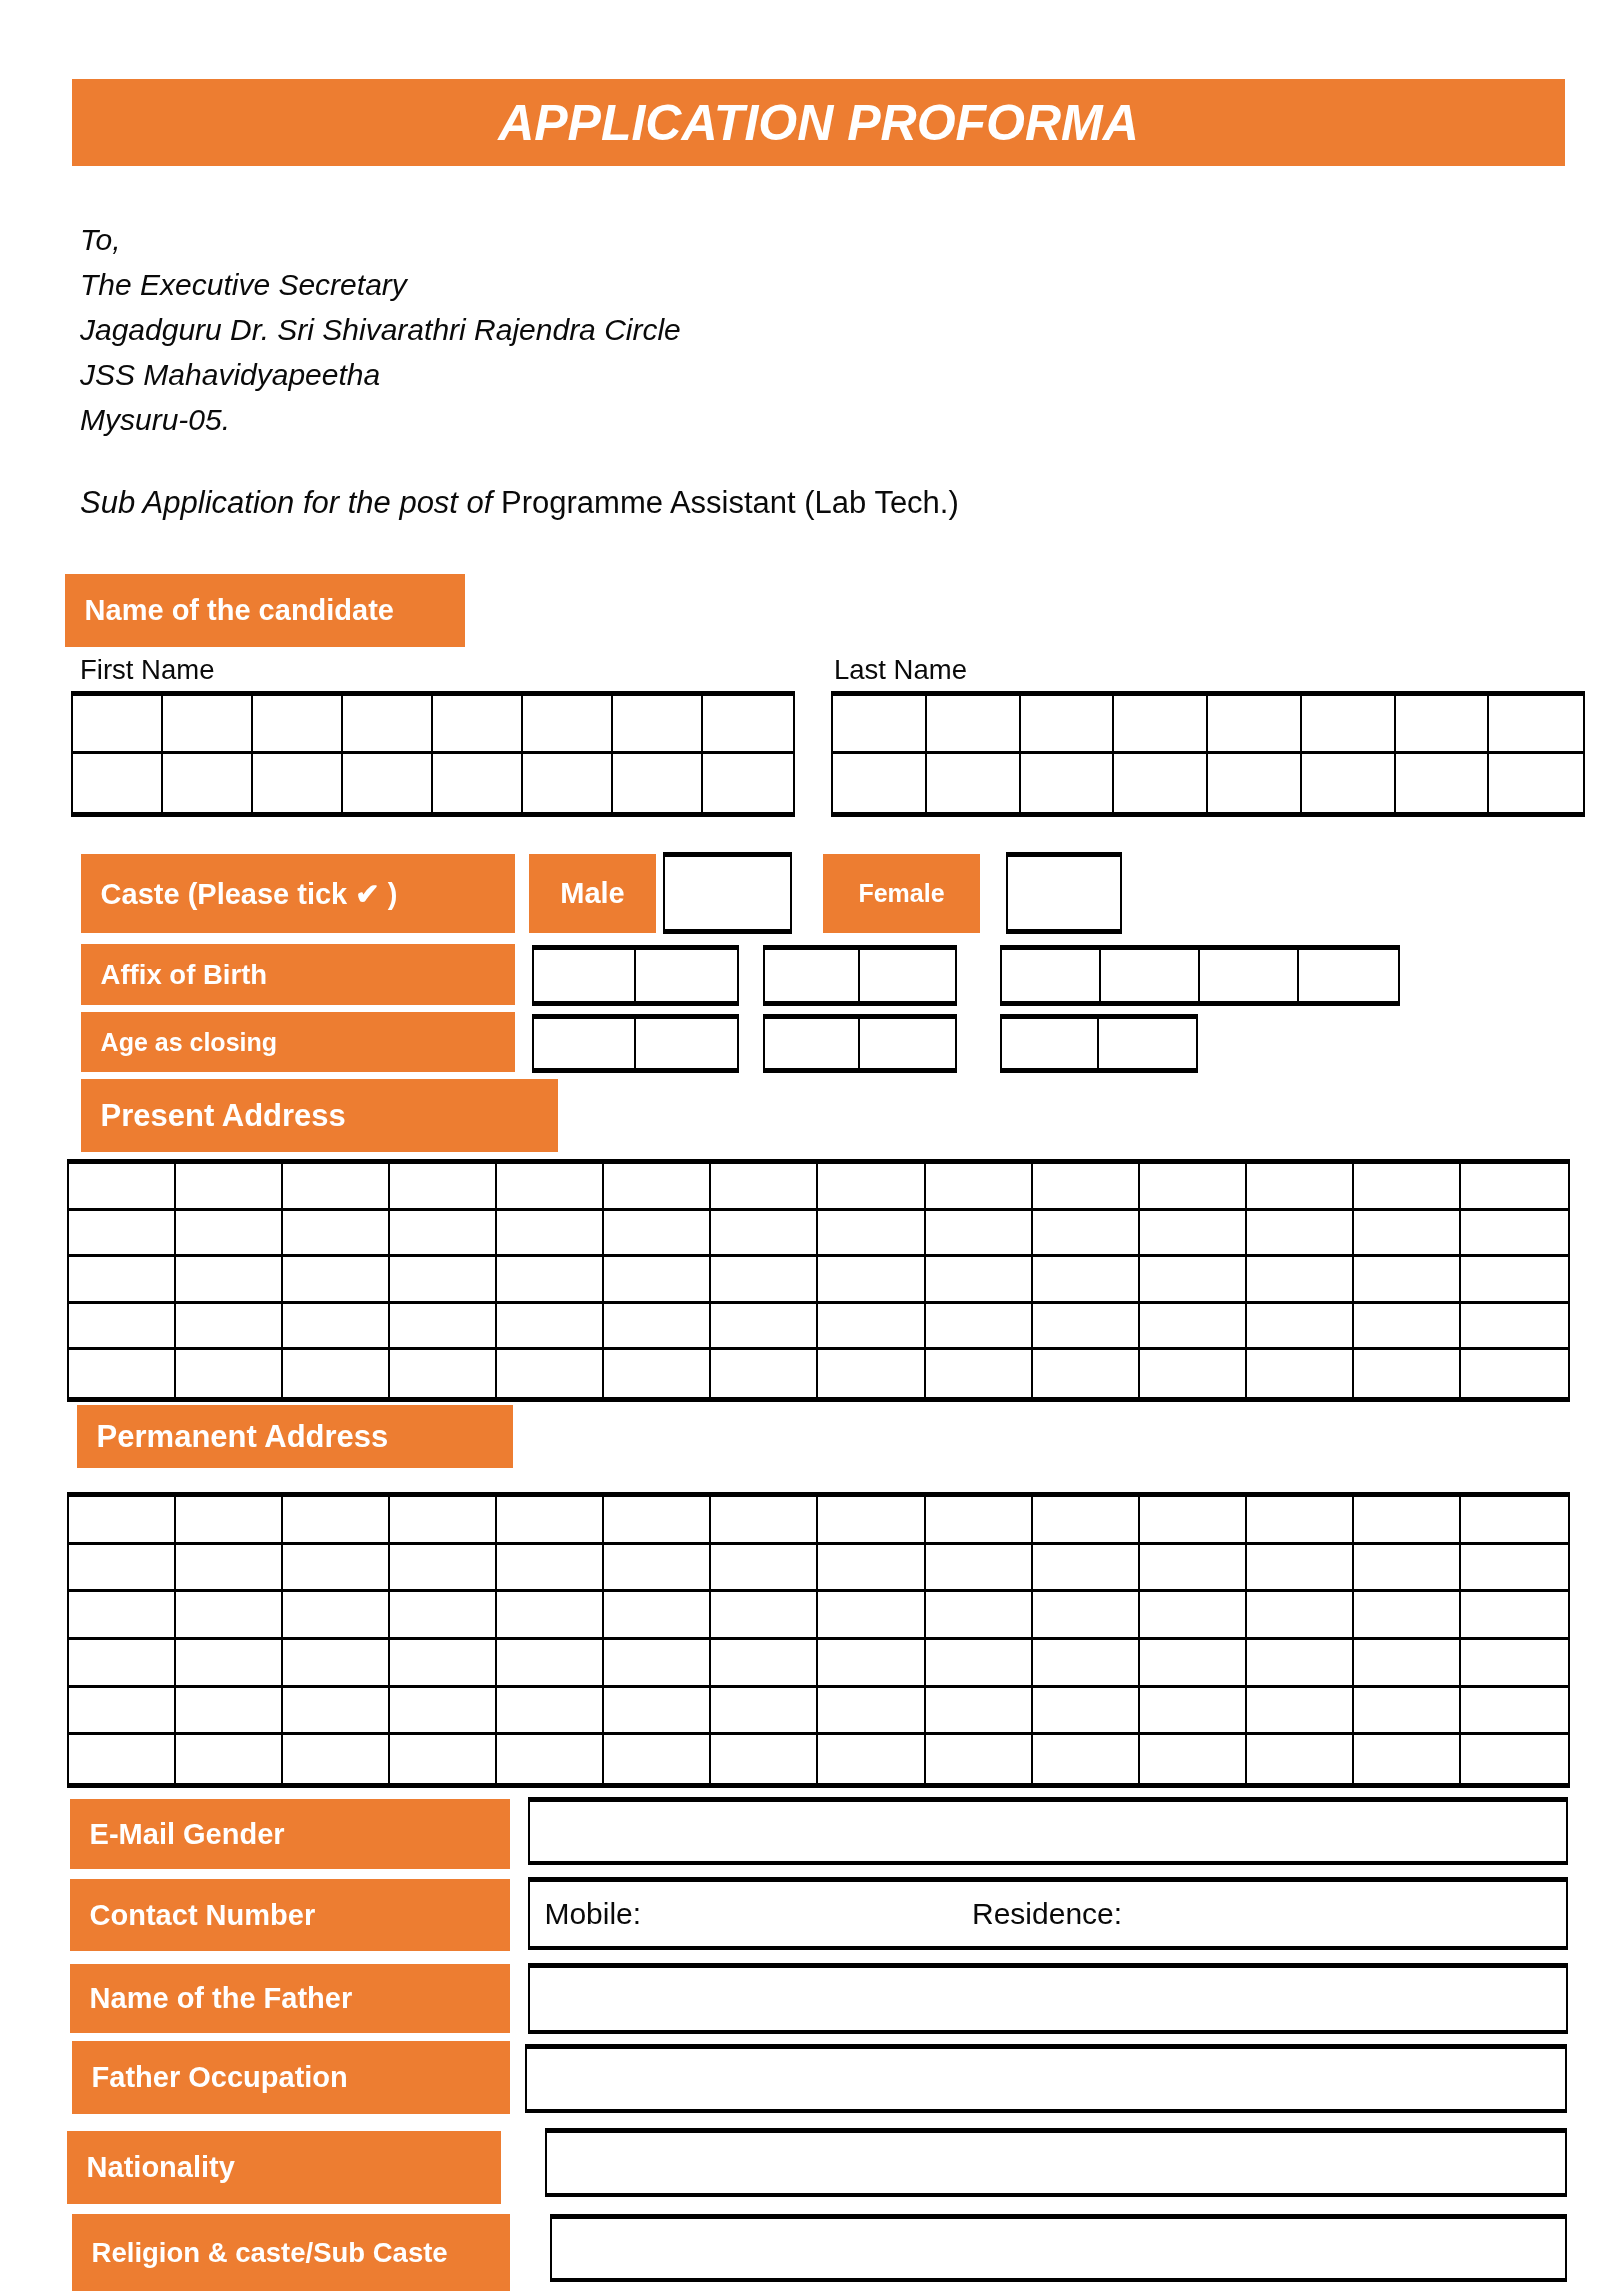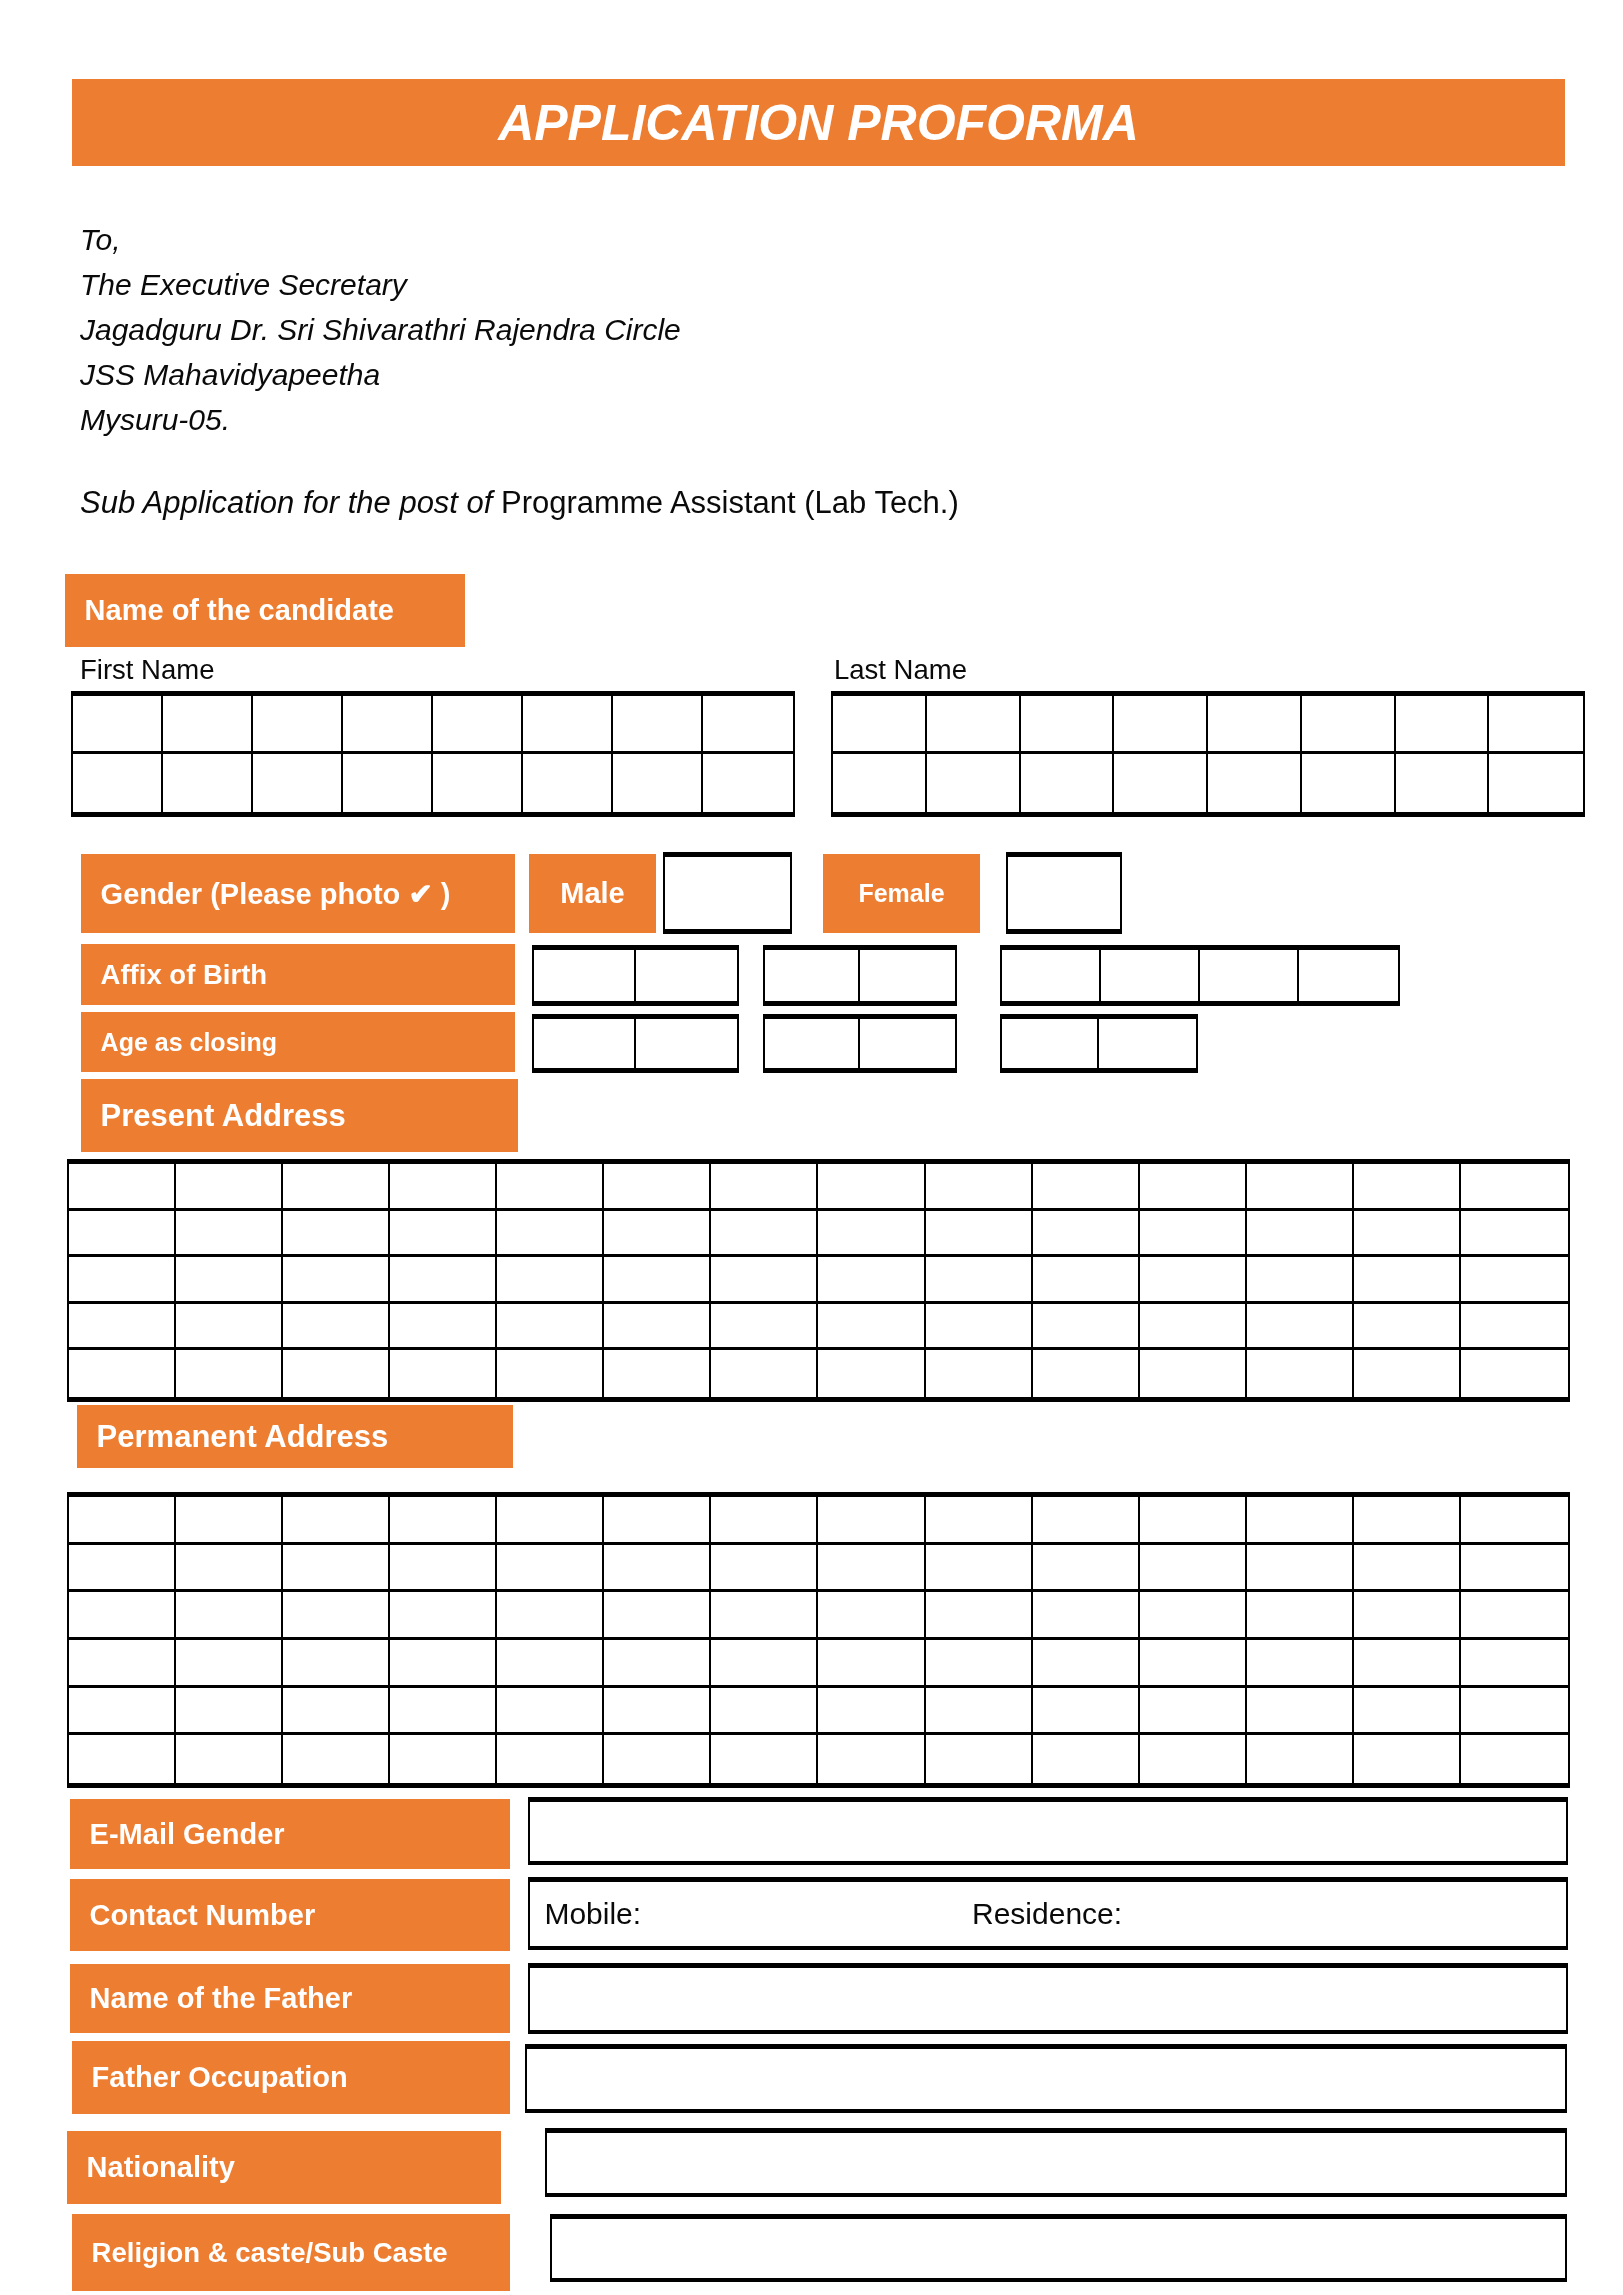--- a/index.html
+++ b/index.html
@@ -120,21 +120,21 @@
       <div style="border-right: 2px solid rgb(0, 0, 0); border-bottom: none;"></div>
       <div style="border-right: 2px solid rgb(0, 0, 0); border-bottom: none;"></div>
       <div style="border-right: 2px solid rgb(0, 0, 0); border-bottom: none;"></div>
       <div style="border-right: 2px solid rgb(0, 0, 0); border-bottom: none;"></div>
       <div style="border-right: 2px solid rgb(0, 0, 0); border-bottom: none;"></div>
       <div style="border-right: 2px solid rgb(0, 0, 0); border-bottom: none;"></div>
       <div style="border-right: none; border-bottom: none;"></div>
     </div>
 
   <div class="olabel" style="left:81px;top:854px;width:434px;height:79px;font-size:29px;">
-    <span>Gender (Please photo ✔ )</span>
+    <span>Caste (Please tick ✔ )</span>
   </div>
   <div class="olabel center" style="left:529px;top:854px;width:127px;height:79px;font-size:29px;">
     <span>Male</span>
   </div>
   <div class="tickbox" style="left:663px;top:852px;width:129px;height:82px;"></div>
   <div class="olabel center" style="left:823px;top:854px;width:157px;height:79px;font-size:25px;">
     <span>Female</span>
   </div>
   <div class="tickbox" style="left:1006px;top:852px;width:116px;height:82px;"></div>
 
@@ -165,21 +165,21 @@
     </div>
   <div class="grid" style="left: 763px; top: 1014px; width: 194px; height: 59px; display: grid; grid-template-columns: repeat(2, 1fr); grid-template-rows: repeat(1, 1fr);">
       <div style="border-right: 2px solid rgb(0, 0, 0); border-bottom: none;"></div>
       <div style="border-right: none; border-bottom: none;"></div>
     </div>
   <div class="grid" style="left: 1000px; top: 1014px; width: 198px; height: 59px; display: grid; grid-template-columns: repeat(2, 1fr); grid-template-rows: repeat(1, 1fr);">
       <div style="border-right: 2px solid rgb(0, 0, 0); border-bottom: none;"></div>
       <div style="border-right: none; border-bottom: none;"></div>
     </div>
 
-  <div class="olabel" style="left:81px;top:1079px;width:437px;height:73px;font-size:31px;">
+  <div class="olabel" style="left:81px;top:1079px;width:477px;height:73px;font-size:31px;">
     <span>Present Address</span>
   </div>
   <div class="grid" style="left: 67px; top: 1159px; width: 1503px; height: 243px; display: grid; grid-template-columns: repeat(14, 1fr); grid-template-rows: repeat(5, 1fr);">
       <div style="border-right: 2px solid rgb(0, 0, 0); border-bottom: 3.9px solid rgb(0, 0, 0);"></div>
       <div style="border-right: 2px solid rgb(0, 0, 0); border-bottom: 3.9px solid rgb(0, 0, 0);"></div>
       <div style="border-right: 2px solid rgb(0, 0, 0); border-bottom: 3.9px solid rgb(0, 0, 0);"></div>
       <div style="border-right: 2px solid rgb(0, 0, 0); border-bottom: 3.9px solid rgb(0, 0, 0);"></div>
       <div style="border-right: 2px solid rgb(0, 0, 0); border-bottom: 3.9px solid rgb(0, 0, 0);"></div>
       <div style="border-right: 2px solid rgb(0, 0, 0); border-bottom: 3.9px solid rgb(0, 0, 0);"></div>
       <div style="border-right: 2px solid rgb(0, 0, 0); border-bottom: 3.9px solid rgb(0, 0, 0);"></div>

